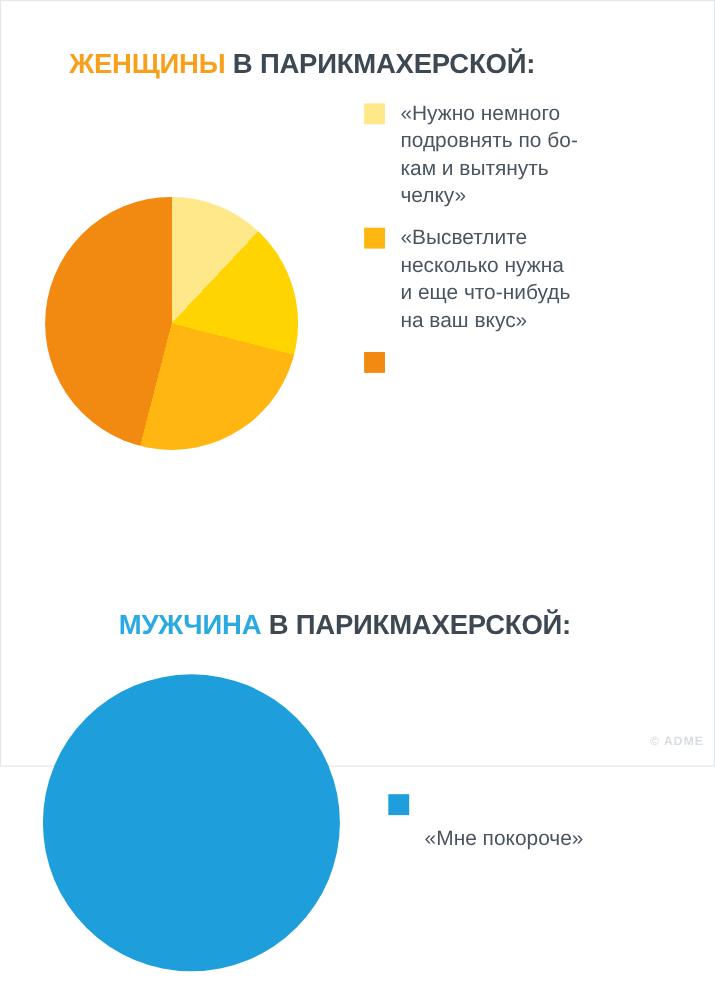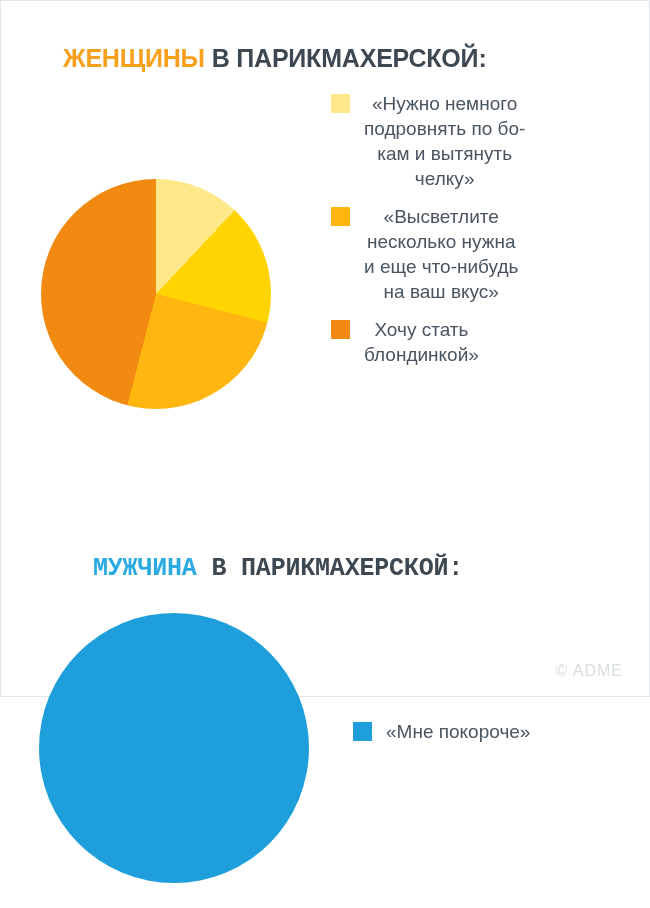--- a/index.html
+++ b/index.html
@@ -26,21 +26,21 @@
 
   
   .section-title {
     position: absolute;
     font-size: 25px;
     font-weight: bold;
     letter-spacing: -0.2px;
     white-space: nowrap;
   }
   .title-women { left: 62px; top: 43px; }
-  .title-men   { left: 92px; top: 553px; font-family: Liberation Mono, monospace; }
+  .title-men   { left: 107px; top: 553px; }
   .hl-orange { color: #f7a01c; }
   .hl-blue   { color: #2aaae1; }
   .hd-dark   { color: #3d4852; }
 
   
   .pie {
     position: absolute;
     border-radius: 50%;
   }
   #pie-women {
@@ -54,21 +54,21 @@
     top: 612px;
     width: 270px;
     height: 270px;
     background: #1e9fdc;
   }
 
   
   .legend {
     position: absolute;
   }
-  #legend-women { left: 330px; top: 90px; width: 300px; text-align: center; }
+  #legend-women { left: 330px; top: 90px; width: 300px; }
   #legend-men   { left: 352px; top: 718px; width: 280px; }
 
   .legend-item {
     display: flex;
     align-items: flex-start;
     margin-bottom: 13px;
   }
   .legend-swatch {
     width: 19px;
     height: 19px;
@@ -77,30 +77,31 @@
     margin-right: 14px;
   }
   .legend-label {
     font-size: 19px;
     line-height: 25px;
     color: #4a5560;
     font-family: "Liberation Sans", sans-serif;
     white-space: pre-line;
   }
   #legend-men .legend-item { margin-bottom: 0; }
-  #legend-men .legend-label { white-space: nowrap; }
+  #legend-men .legend-label { white-space: nowrap; margin-top: 31px; }
 
   
   .watermark {
     position: absolute;
-    right: 26px;
+    right: 9px;
     bottom: 16px;
-    font-size: 16px;
+    font-size: 11px;
     color: #d8dde1;
     letter-spacing: 1px;
+    font-weight: bold;
   }
 </style>
 </head>
 <body>
 
 <div class="page">
 
   <div class="section-title title-women">
     <span class="hl-orange">ЖЕНЩИНЫ</span><span class="hd-dark"> В ПАРИКМАХЕРСКОЙ:</span>
   </div>
@@ -117,22 +118,20 @@
     </div>
     <div class="legend-item">
       <span class="legend-swatch" style="background: rgb(255, 182, 17);"></span>
       <span class="legend-label">«Высветлите
 несколько нужна
 и еще что-нибудь
 на ваш вкус»</span>
     </div>
     <div class="legend-item">
       <span class="legend-swatch" style="background: rgb(242, 138, 18);"></span>
-      <span class="legend-label">Хочу стать
-блондинкой»</span>
     </div>
   </div>
 
   <div class="section-title title-men">
     <span class="hl-blue">МУЖЧИНА</span><span class="hd-dark"> В ПАРИКМАХЕРСКОЙ:</span>
   </div>
 
   <div class="pie" id="pie-men" style="background: rgb(30, 159, 220);"></div>
 
   <div class="legend" id="legend-men">

